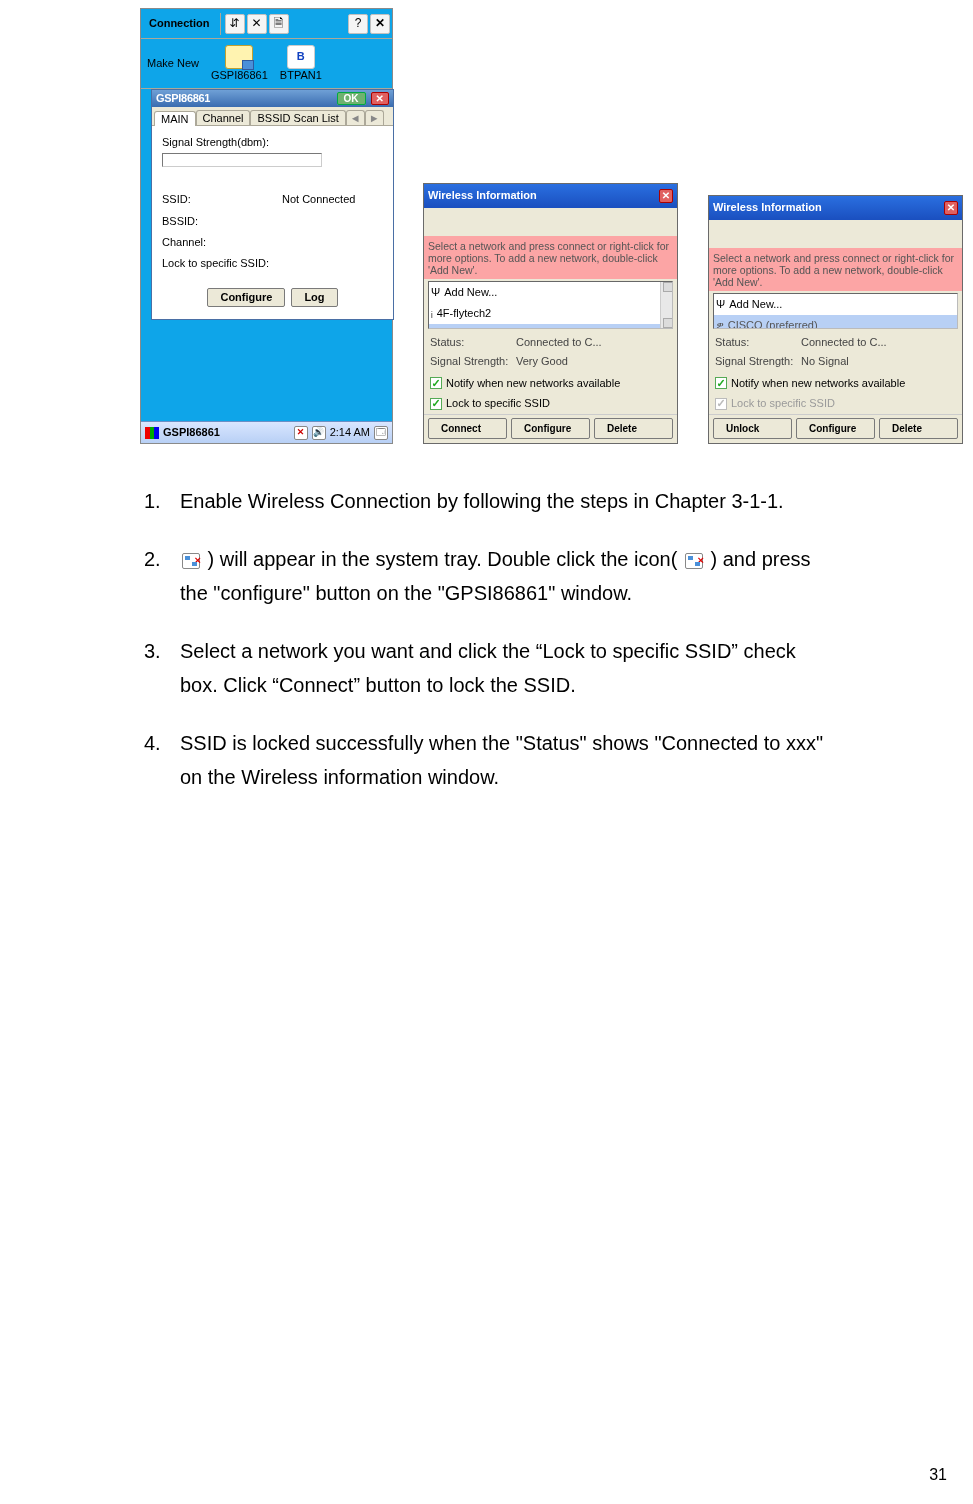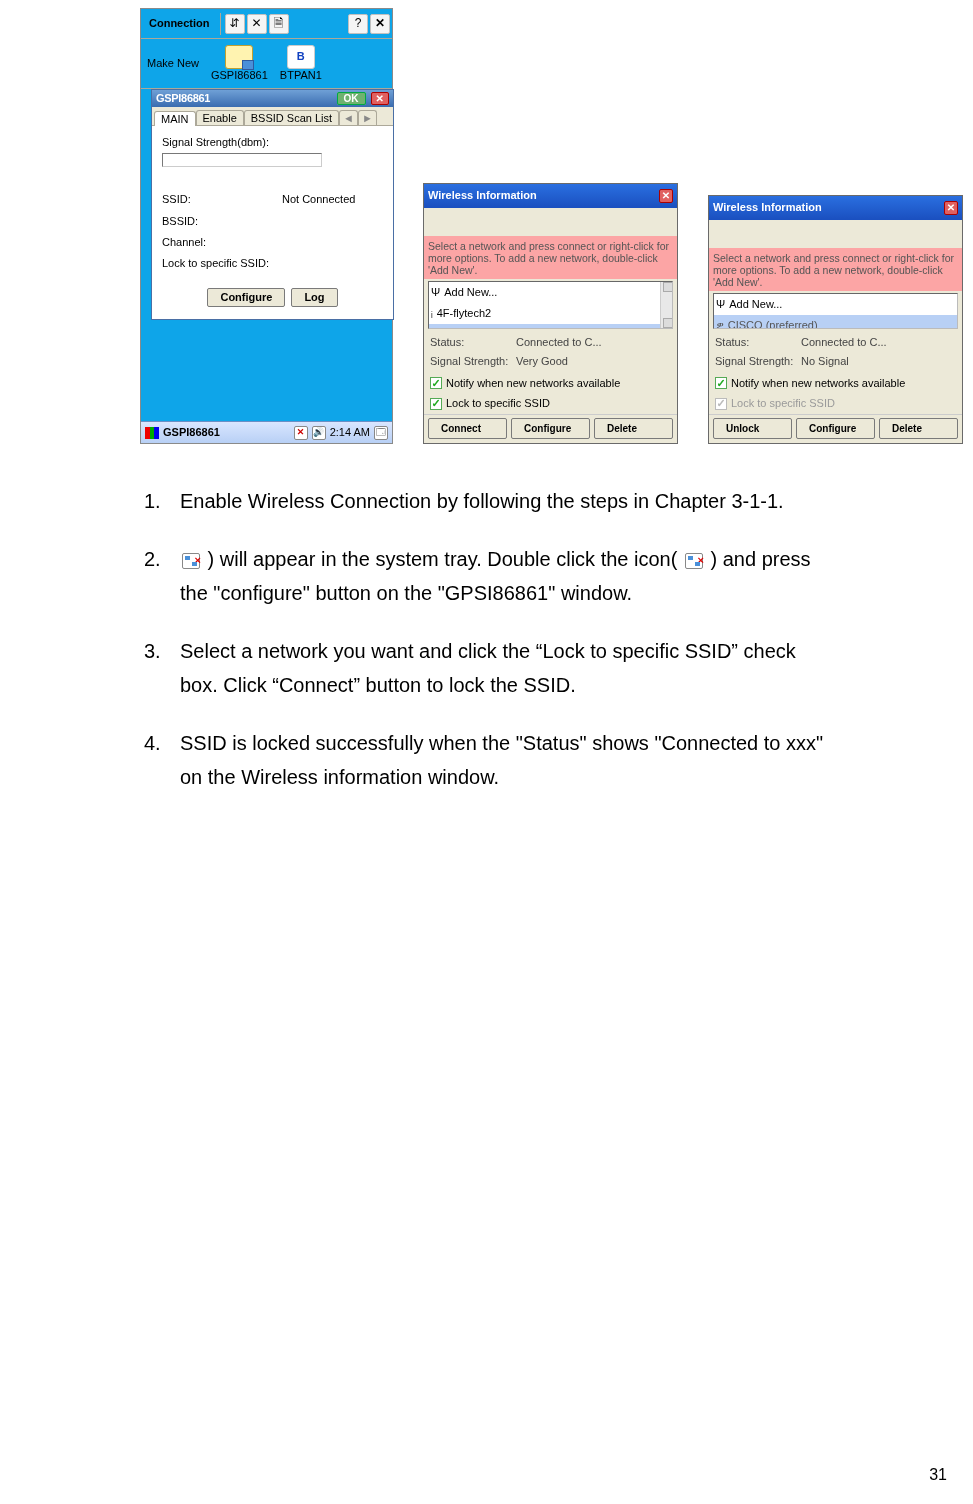--- a/index.html
+++ b/index.html
@@ -163,21 +163,21 @@
       <div class="subwin">
         <div class="subwin-title">
           <span class="txt">GSPI86861</span>
           <span>
             <span class="btn-ok">OK</span>
             <span class="btn-x">✕</span>
           </span>
         </div>
         <div class="tabbar">
           <div class="tab active">MAIN</div>
-          <div class="tab">Enable</div>
+          <div class="tab">Channel</div>
           <div class="tab">BSSID Scan List</div>
           <div class="tab tab-small">◄</div>
           <div class="tab tab-small">►</div>
         </div>
         <div class="subwin-content">
           <div>Signal Strength(dbm):</div>
           <div class="bar"></div>
           <div style="height:18px"></div>
           <div class="row-k">
                 <span class="k">SSID:</span>

